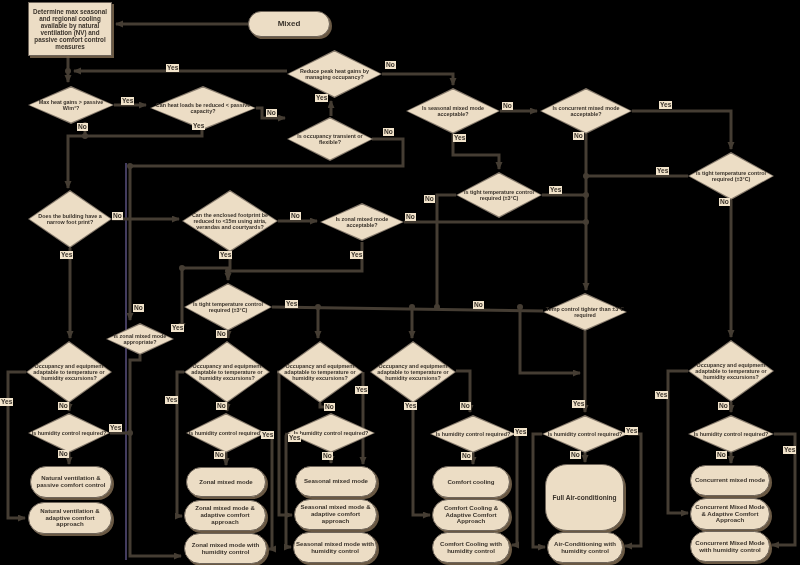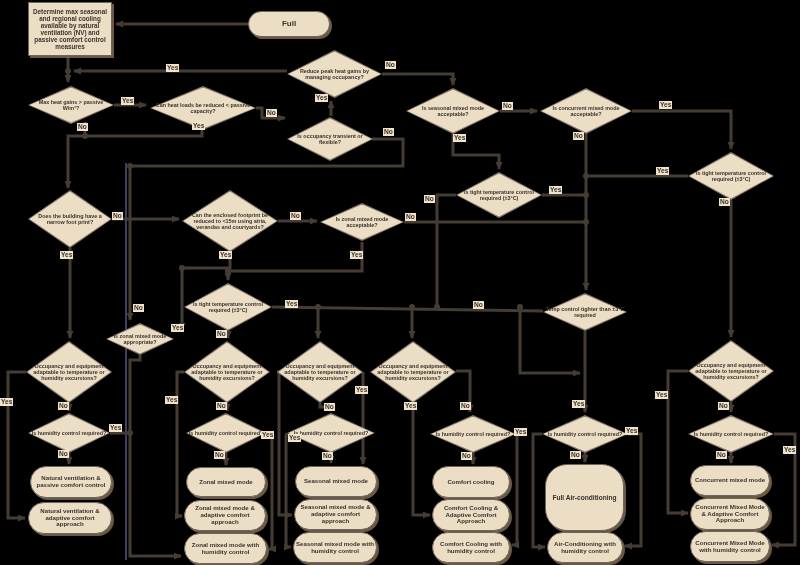--- a/index.html
+++ b/index.html
@@ -103,21 +103,21 @@
         <circle cx="520" cy="307" r="3" fill="#453d33"></circle>
         <circle cx="130" cy="433" r="3" fill="#453d33"></circle>
         <circle cx="130" cy="166" r="3" fill="#453d33"></circle>
         <circle cx="85" cy="136" r="3" fill="#453d33"></circle>
         <circle cx="182" cy="268" r="3" fill="#453d33"></circle>
         <circle cx="228" cy="271" r="3" fill="#453d33"></circle>
       </g>
   </svg>
   <div id="nodes">
       <div class="node startpill" style="left: 248px; top: 11px; width: 82px; height: 26px;">
-        <div class="txt">Full</div>
+        <div class="txt">Mixed</div>
       </div>
       <div class="node rect" style="left: 28px; top: 2px; width: 84px; height: 54px;">
         <div class="txt">Determine max seasonal and regional cooling available by natural ventilation (NV) and passive comfort control measures</div>
       </div>
       <div class="node diamond" style="left: 287px; top: 50px; width: 95px; height: 48px;">
         <div class="rim"></div>
         <div class="fill"></div>
         <div class="txt">Reduce peak heat gains by managing occupancy?</div>
       </div>
       <div class="node diamond" style="left: 28px; top: 86px; width: 86px; height: 38px;">

